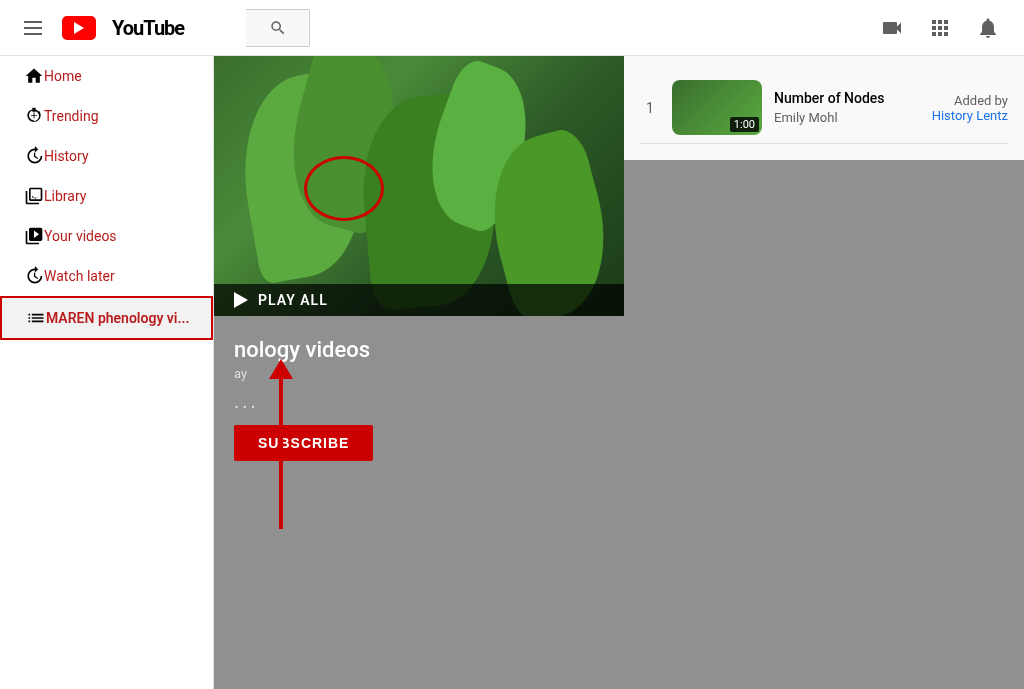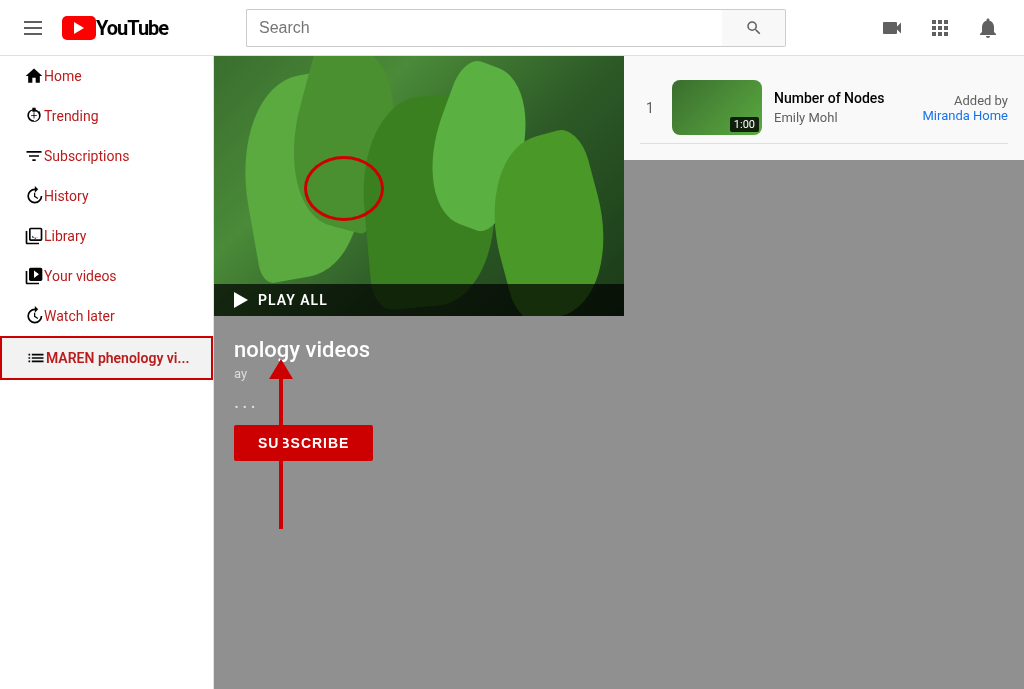--- a/index.html
+++ b/index.html
@@ -13,21 +13,21 @@
       align-items: center;
       padding: 0 16px;
       border-bottom: 1px solid #e0e0e0;
       position: relative;
       z-index: 10;
       gap: 16px;
     }
     .header-left { display: flex; align-items: center; gap: 12px; min-width: 214px; }
     .hamburger-btn { background: none; border: none; cursor: pointer; padding: 8px; border-radius: 50%; display: flex; flex-direction: column; gap: 4px; }
     .hamburger-btn span { display: block; width: 18px; height: 2px; background: #606060; }
-    .logo-container { display: flex; align-items: center; gap: 0; text-decoration: none; }
+    .logo-container { display: flex; align-items: center; gap: 16px; text-decoration: none; }
     .logo-icon { width: 34px; height: 24px; background: #ff0000; border-radius: 5px; display: flex; align-items: center; justify-content: center; }
     .logo-icon::after { content: ''; border-left: 10px solid white; border-top: 6px solid transparent; border-bottom: 6px solid transparent; }
     .logo-text { font-size: 20px; font-weight: 700; color: #030303; letter-spacing: -1px; }
 
     .search-container { flex: 1; display: flex; align-items: center; max-width: 540px; }
     .search-input { flex: 1; height: 38px; border: 1px solid #ccc; border-right: none; border-radius: 2px 0 0 2px; padding: 0 12px; font-size: 16px; outline: none; color: #333; }
     .search-btn { height: 38px; width: 64px; background: #f8f8f8; border: 1px solid #ccc; border-left: none; border-radius: 0 2px 2px 0; cursor: pointer; display: flex; align-items: center; justify-content: center; }
     .search-icon-svg { width: 18px; height: 18px; }
 
     .header-actions { display: flex; align-items: center; gap: 8px; margin-left: auto; }
@@ -164,21 +164,20 @@
       <span></span>
         <span></span>
         <span></span>
     </button>
     <a class="logo-container">
       <div class="logo-icon"></div>
       <span class="logo-text">YouTube</span>
     </a>
   </div>
   <div class="search-container">
-    <input class="search-input" type="text" placeholder="Search" style="">
     <button class="search-btn">
       <svg class="search-icon-svg" viewBox="0 0 24 24" fill="#606060">
         <path d="M15.5 14h-.79l-.28-.27A6.471 6.471 0 0 0 16 9.5 6.5 6.5 0 1 0 9.5 16c1.61 0 3.09-.59 4.23-1.57l.27.28v.79l5 4.99L20.49 19l-4.99-5zm-6 0C7.01 14 5 11.99 5 9.5S7.01 5 9.5 5 14 7.01 14 9.5 11.99 14 9.5 14z"></path>
       </svg>
     </button>
   </div>
   <div class="header-actions">
     <button class="header-icon-btn">
       <svg width="24" height="24" viewBox="0 0 24 24" fill="#606060">
         <path d="M17 10.5V7c0-.55-.45-1-1-1H4c-.55 0-1 .45-1 1v10c0 .55.45 1 1 1h12c.55 0 1-.45 1-1v-3.5l4 4v-11l-4 4z"></path>
@@ -212,28 +211,20 @@
 
     <div class="sidebar-item">
       <div class="sidebar-icon">
         <svg width="20" height="20" viewBox="0 0 24 24" fill="#030303">
             <path d="M17.5 6.5C16.6 5.4 15.4 4.5 14 4.06V2h-4v2.06C6.27 4.76 4 7.58 4 11c0 4.42 3.58 8 8 8s8-3.58 8-8c0-1.84-.62-3.53-1.65-4.88zM12 17c-3.31 0-6-2.69-6-6 0-2.61 1.67-4.83 4-5.65V7h4v-.65c2.33.82 4 3.04 4 5.65 0 3.31-2.69 6-6 6zm.5-9.5h-1V11h-3v1h3v3h1v-3h3v-1h-3V7.5z"></path>
           </svg>
       </div>
       <span>Trending</span>
     </div>
 
-    <div class="sidebar-item">
-      <div class="sidebar-icon">
-        <svg width="20" height="20" viewBox="0 0 24 24" fill="#030303">
-            <path d="M10 18h4v-2h-4v2zM3 6v2h18V6H3zm3 7h12v-2H6v2z"></path>
-          </svg>
-      </div>
-      <span>Subscriptions</span>
-    </div>
 
     <div class="sidebar-item">
       <div class="sidebar-icon">
         <svg width="20" height="20" viewBox="0 0 24 24" fill="#030303">
             <path d="M13 3a9 9 0 1 0 9 9h-2a7 7 0 1 1-7-7V8l4-4-4-4v3zm0 0"></path>
             <path d="M12 8v5l4.28 2.54.72-1.21L13.5 12V8H12z"></path>
           </svg>
       </div>
       <span>History</span>
     </div>
@@ -307,21 +298,21 @@
         <div class="video-thumb">
           <div class="video-thumb-img"></div>
           <span class="video-duration">1:00</span>
         </div>
         <div class="video-details">
           <div class="video-title">Number of Nodes</div>
           <div class="video-channel">Emily Mohl</div>
         </div>
         <div class="added-by">
           <div>Added by</div>
-          <div class="added-by-name">Miranda Home</div>
+          <div class="added-by-name">History Lentz</div>
         </div>
       </div>
     </div>
 
     <div class="arrow-annotation">
       <div class="arrow-head"></div>
       <div class="arrow-shaft"></div>
     </div>
 
   </div>

